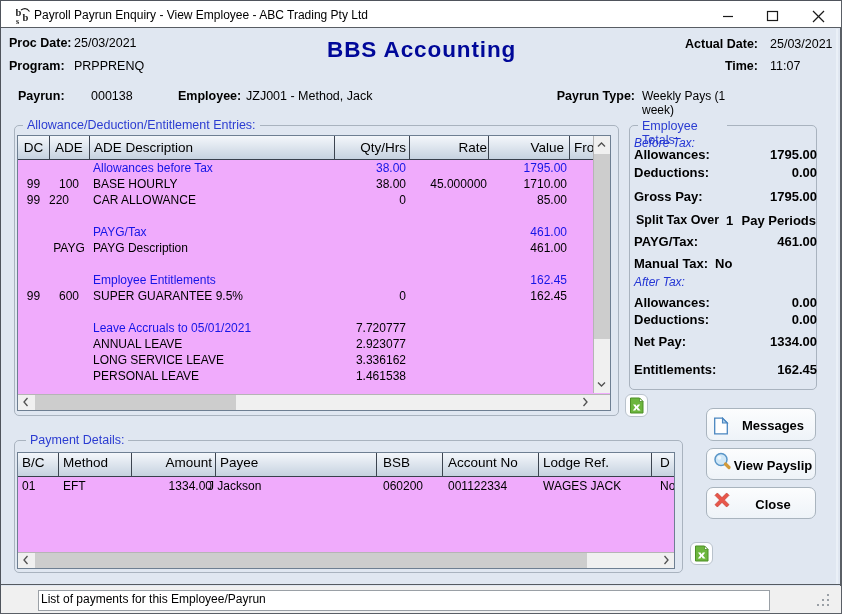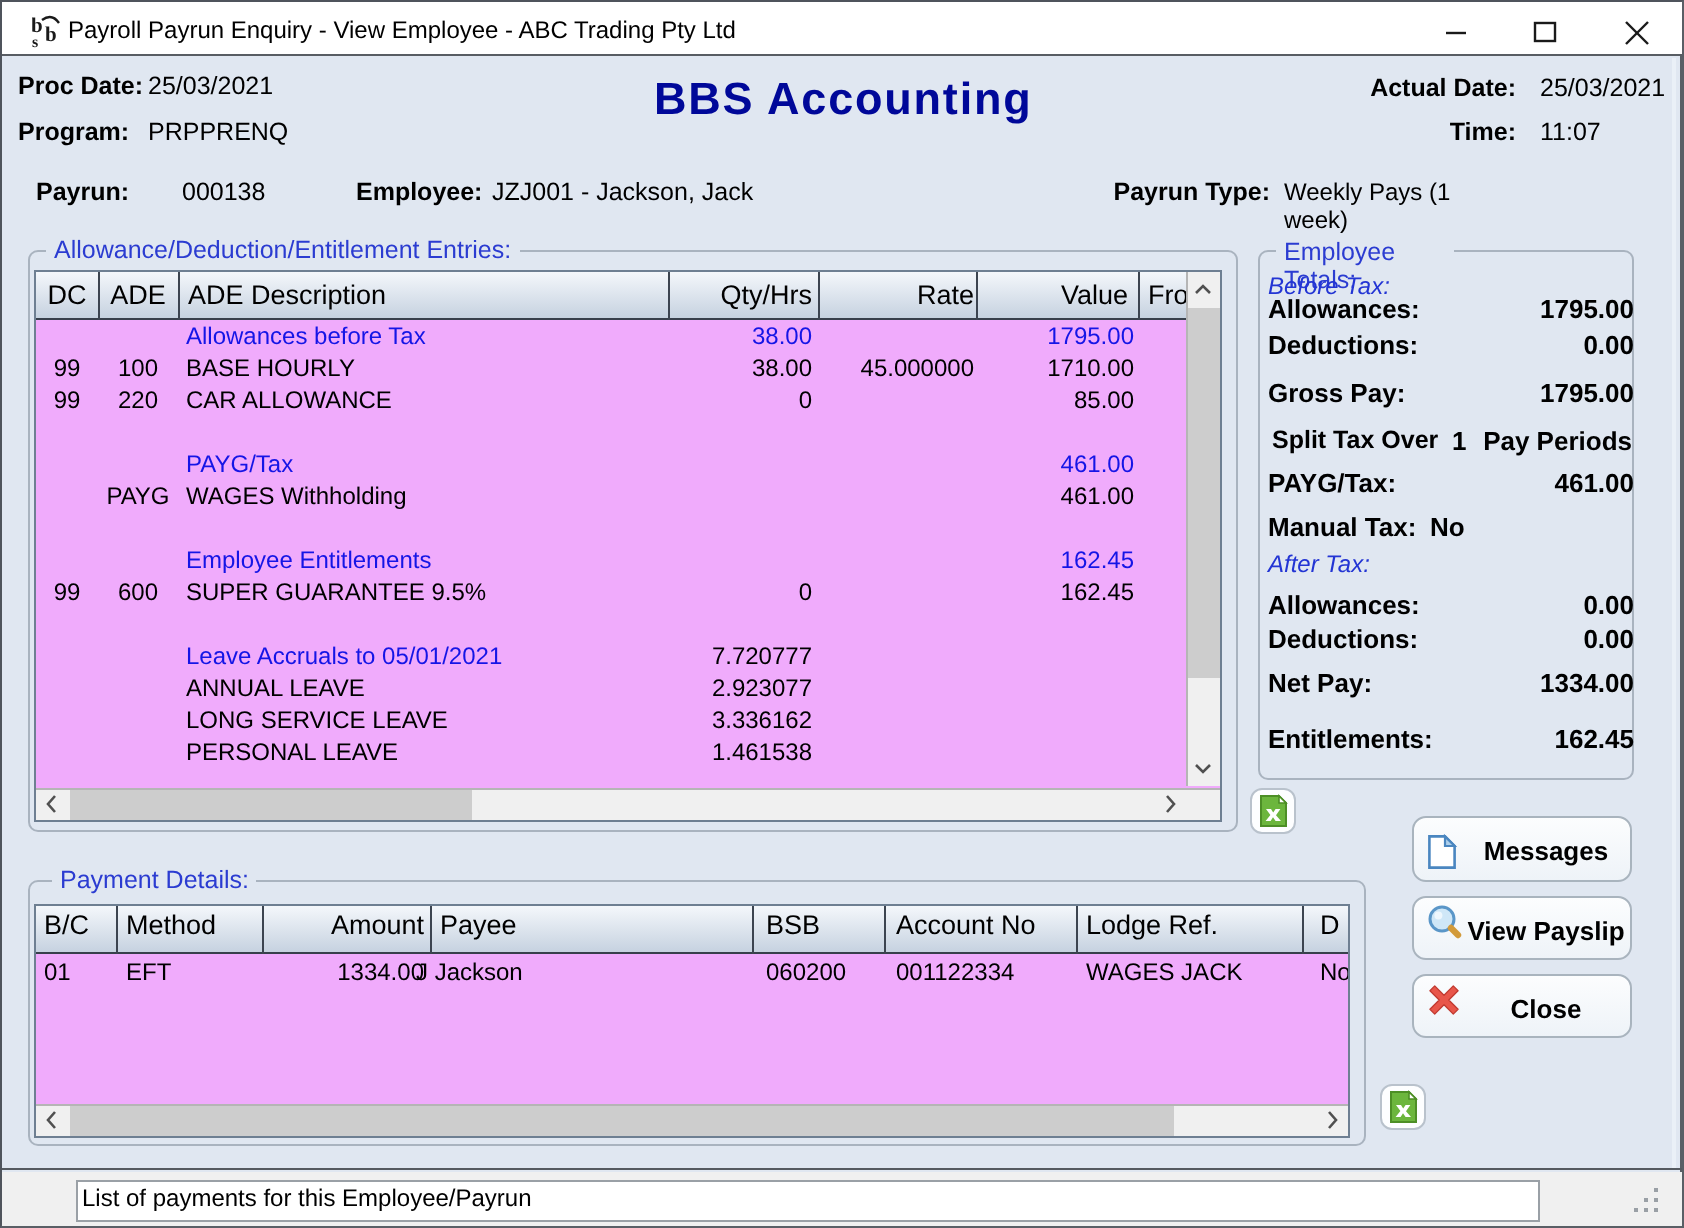--- a/index.html
+++ b/index.html
@@ -61,21 +61,21 @@
   <div class="abs lbl" style="left:8px; top:30px;">Program:</div>
   <div class="abs val" style="left:73px; top:30px;">PRPPRENQ</div>
   <div class="abs navy" style="left:326px; top:8px; font-size:22.5px; letter-spacing:0.9px; white-space:nowrap;">BBS Accounting</div>
   <div class="abs lbl" style="left:597px; top:8px; width:160px; text-align:right;">Actual Date:</div>
   <div class="abs val" style="left:769px; top:8px;">25/03/2021</div>
   <div class="abs lbl" style="left:597px; top:30px; width:160px; text-align:right;">Time:</div>
   <div class="abs val" style="left:769px; top:30px;">11:07</div>
   <div class="abs lbl" style="left:17px; top:60px; font-size:12.5px;">Payrun:</div>
   <div class="abs val" style="left:90px; top:60px; font-size:12.5px;">000138</div>
   <div class="abs lbl" style="left:177px; top:60px; font-size:12.5px;">Employee:</div>
-  <div class="abs val" style="left:245px; top:60px; font-size:12.5px;">JZJ001 - Jackson, Jack</div>
+  <div class="abs val" style="left:245px; top:60px; font-size:12.5px;">JZJ001 - Method, Jack</div>
   <div class="abs lbl" style="left:514px; top:60px; font-size:12.5px; width:120px; text-align:right;">Payrun Type:</div>
   <div class="abs val" style="left:641px; top:60px; font-size:12px;">Weekly Pays (1 week)</div>
 
   <div class="abs groupbox" style="left:13px; top:96px; width:605px; height:291px;"></div>
   <div class="abs gb-label" style="left:22px; top:89px;">Allowance/Deduction/Entitlement Entries:</div>
   <div class="abs tbl" id="table1" style="left:16px; top:106px; width:594px; height:276px;">
 
     <div class="thead" style="left:0; top:0; width:592px; height:24px;">
       <div class="th" style="left:0; width:31px; text-align:center;">DC</div>
       <div class="th" style="left:31px; width:40px; text-align:center;">ADE</div>
@@ -95,28 +95,28 @@
     <div class="cell blue" style="left:75px; top:24px;">Allowances before Tax</div>
     <div class="cell blue" style="left:316px; top:24px; width:72px; text-align:right;">38.00</div>
     <div class="cell blue" style="left:470px; top:24px; width:79px; text-align:right;">1795.00</div>
     <div class="cell" style="left:0; top:40px; width:31px; text-align:center;">99</div>
     <div class="cell" style="left:31px; top:40px; width:40px; text-align:center;">100</div>
     <div class="cell" style="left:75px; top:40px;">BASE HOURLY</div>
     <div class="cell" style="left:316px; top:40px; width:72px; text-align:right;">38.00</div>
     <div class="cell" style="left:391px; top:40px; width:78px; text-align:right;">45.000000</div>
     <div class="cell" style="left:470px; top:40px; width:79px; text-align:right;">1710.00</div>
     <div class="cell" style="left:0; top:56px; width:31px; text-align:center;">99</div>
-    <div class="cell" style="left:31px; top:56px; width:40px; text-align:center;">220</div>
+    <div class="cell" style="left:31px; top:56px; width:40px; ">220</div>
     <div class="cell" style="left:75px; top:56px;">CAR ALLOWANCE</div>
     <div class="cell" style="left:316px; top:56px; width:72px; text-align:right;">0</div>
     <div class="cell" style="left:470px; top:56px; width:79px; text-align:right;">85.00</div>
     <div class="cell blue" style="left:75px; top:88px;">PAYG/Tax</div>
     <div class="cell blue" style="left:470px; top:88px; width:79px; text-align:right;">461.00</div>
     <div class="cell" style="left:31px; top:104px; width:40px; text-align:center;">PAYG</div>
-    <div class="cell" style="left:75px; top:104px;">WAGES Withholding</div>
+    <div class="cell" style="left:75px; top:104px;">PAYG Description</div>
     <div class="cell" style="left:470px; top:104px; width:79px; text-align:right;">461.00</div>
     <div class="cell blue" style="left:75px; top:136px;">Employee Entitlements</div>
     <div class="cell blue" style="left:470px; top:136px; width:79px; text-align:right;">162.45</div>
     <div class="cell" style="left:0; top:152px; width:31px; text-align:center;">99</div>
     <div class="cell" style="left:31px; top:152px; width:40px; text-align:center;">600</div>
     <div class="cell" style="left:75px; top:152px;">SUPER GUARANTEE 9.5%</div>
     <div class="cell" style="left:316px; top:152px; width:72px; text-align:right;">0</div>
     <div class="cell" style="left:470px; top:152px; width:79px; text-align:right;">162.45</div>
     <div class="cell blue" style="left:75px; top:184px;">Leave Accruals to 05/01/2021</div>
     <div class="cell" style="left:316px; top:184px; width:72px; text-align:right;">7.720777</div>

